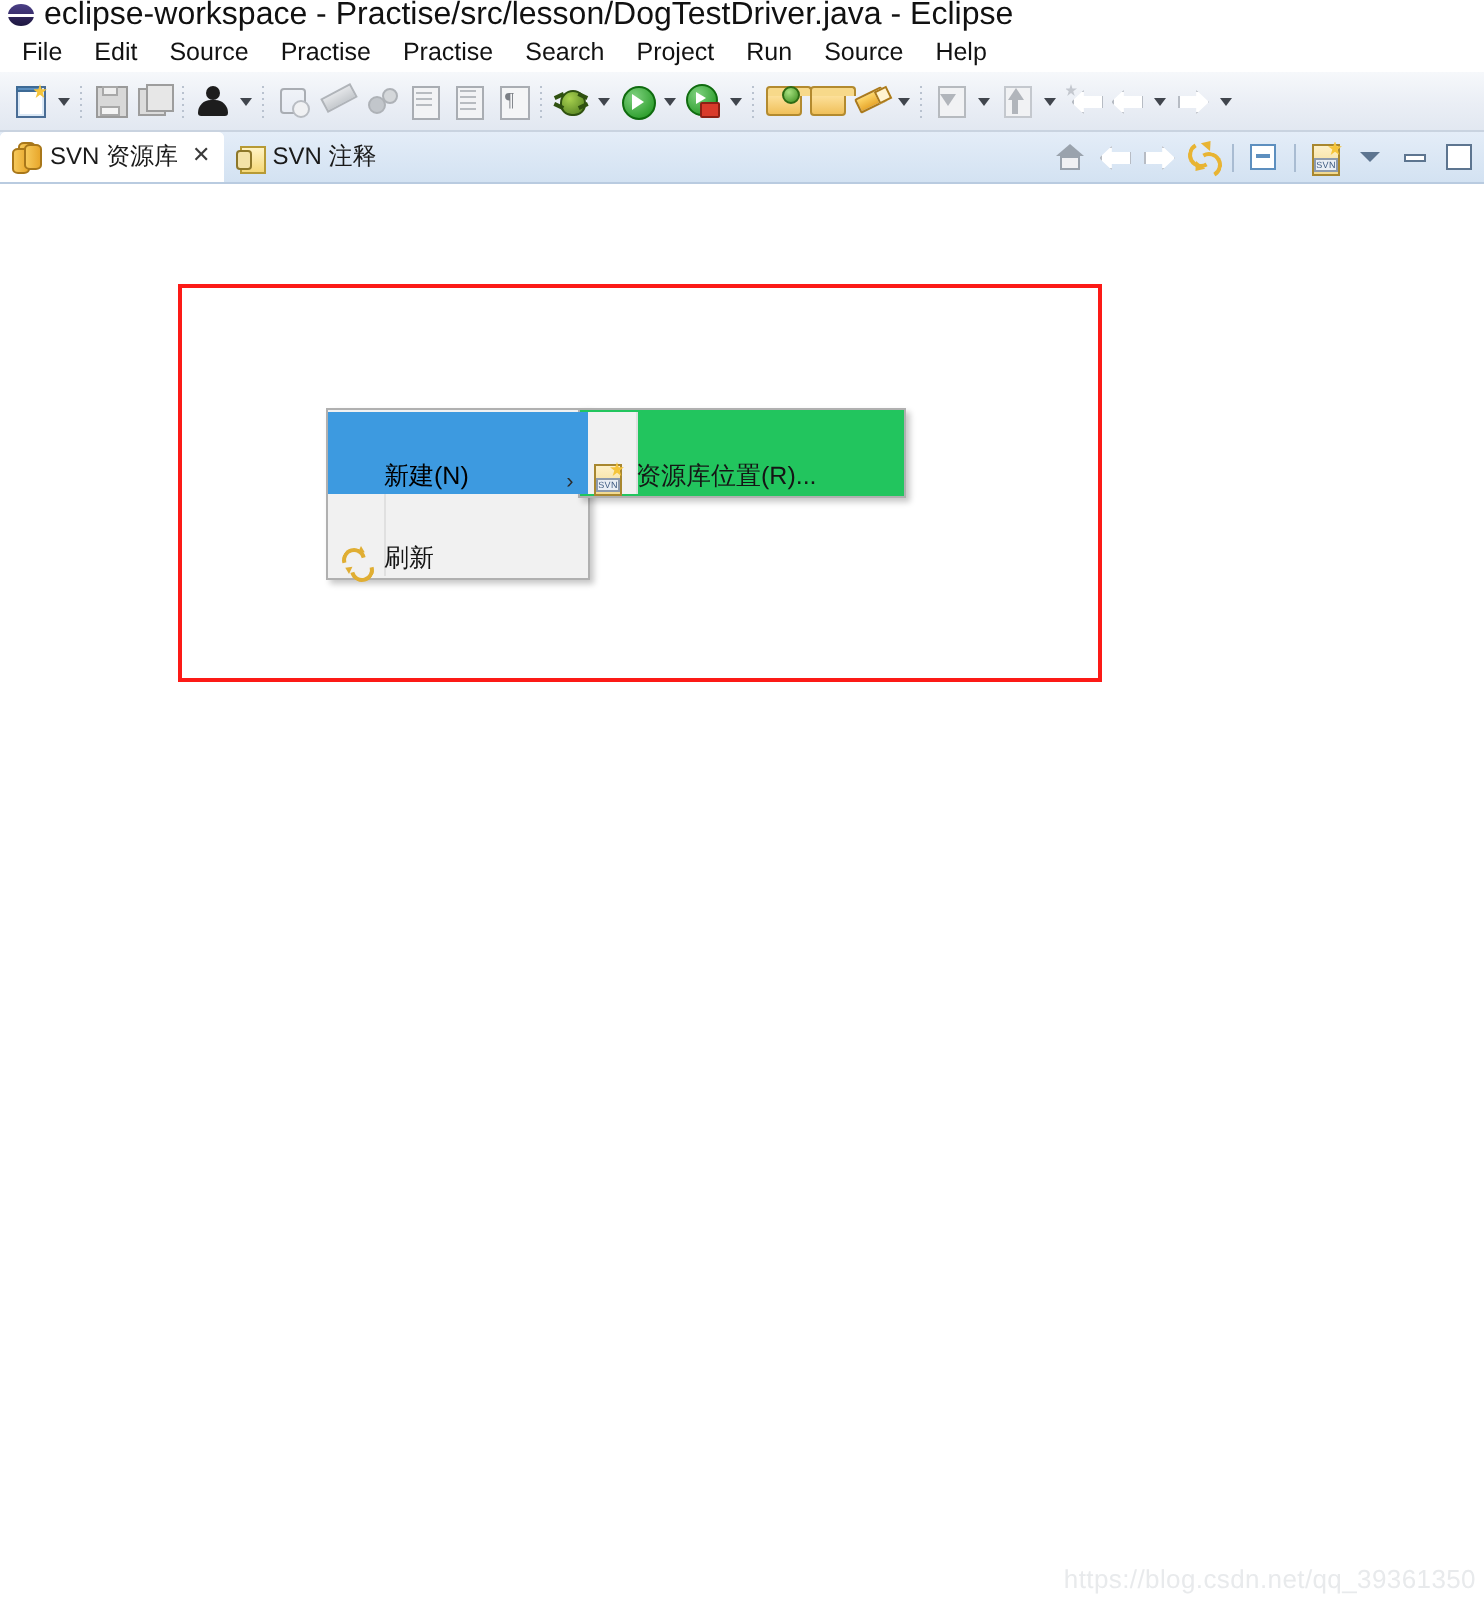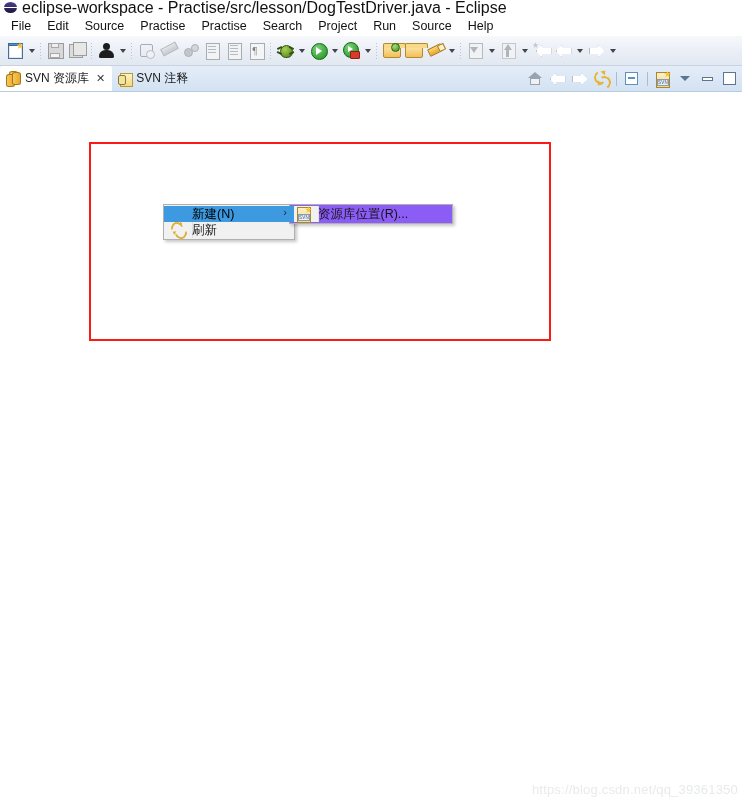--- a/index.html
+++ b/index.html
@@ -440,23 +440,23 @@
   }
   .ctxmenu .gutter {
     position: absolute;
     left: 1px; top: 1px; bottom: 1px;
     width: 27px;
     background: #f1f1f1;
     border-right: 1px solid #e0e0e0;
   }
   .mi {
     position: relative;
-    height: 16px;
+    height: 41px;
     display: flex;
-    align-items: flex-start;
+    align-items: flex-end;
     font-size: 12.5px;
     color: #151515;
     cursor: default;
     z-index: 2;
   }
   .mi .mi-icon {
     width: 28px;
     display: flex; align-items: center; justify-content: center;
     flex: none;
   }
@@ -467,21 +467,21 @@
   }
   .mi.selected {
     background: #3d9ae0;
     color: #000000;
   }
 
   .submenu {
     position: absolute;
     left: 289px; top: 204px;
     width: 164px;
-    background: #8b5cf6;
+    background: #22c55e;
     border: 1px solid #b0b0b0;
     box-shadow: 2px 2px 3px rgba(0,0,0,0.22);
     padding: 1px 0 1px 0;
     box-sizing: border-box;
   }
   .submenu .gutter {
     position: absolute;
     left: 1px; top: 1px; bottom: 1px;
     width: 27px;
     background: #f1f1f1;

